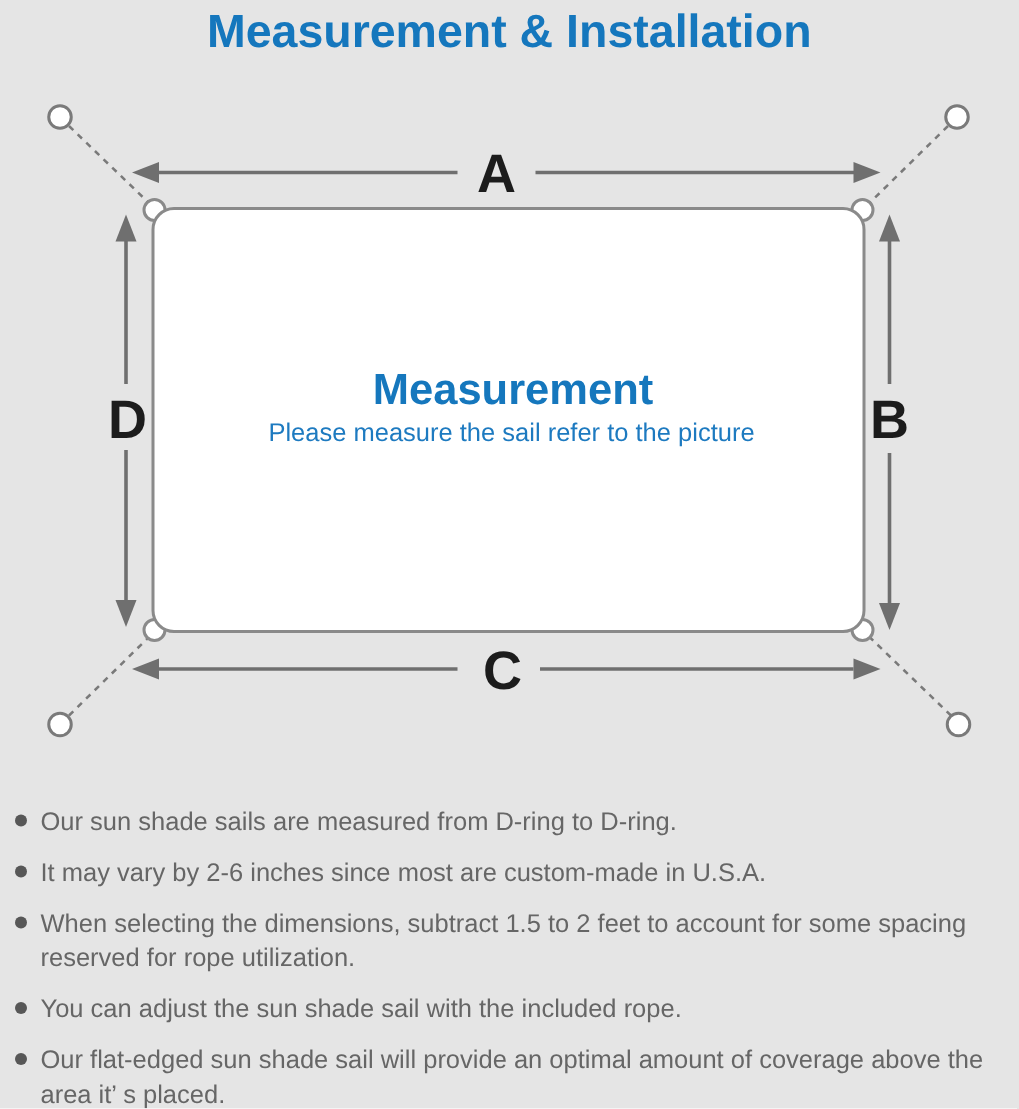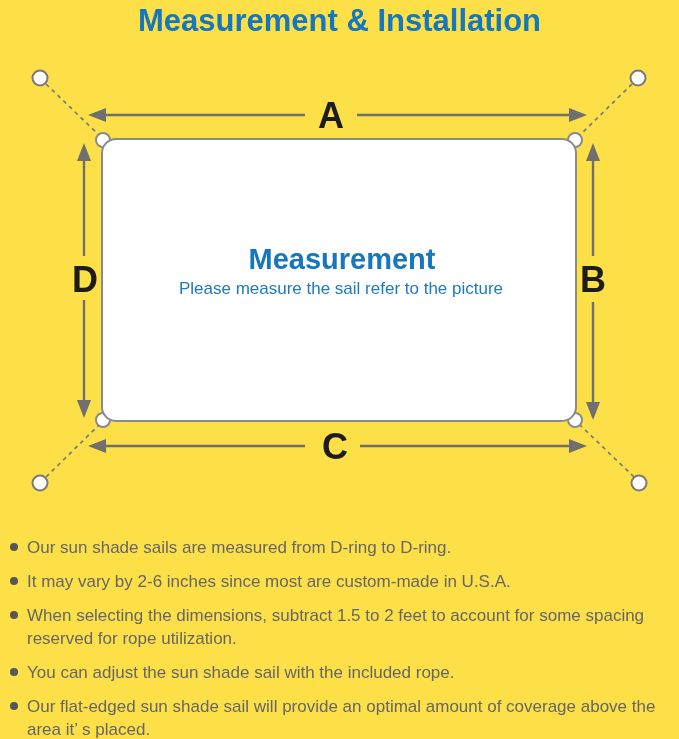--- a/index.html
+++ b/index.html
@@ -5,21 +5,21 @@
   html, body {
     margin: 0;
     padding: 0;
     background: #ffffff;
     font-family: "Liberation Sans", "DejaVu Sans", sans-serif;
   }
   #stage {
     position: relative;
     width: 679px;
     height: 739px;
-    background: #fde047;
+    background: #e5e5e5;
     overflow: hidden;
   }
   h1.page-title {
     position: absolute;
     top: 0;
     left: 0;
     width: 679px;
     margin: 0;
     padding-top: 3px;
     text-align: center;

